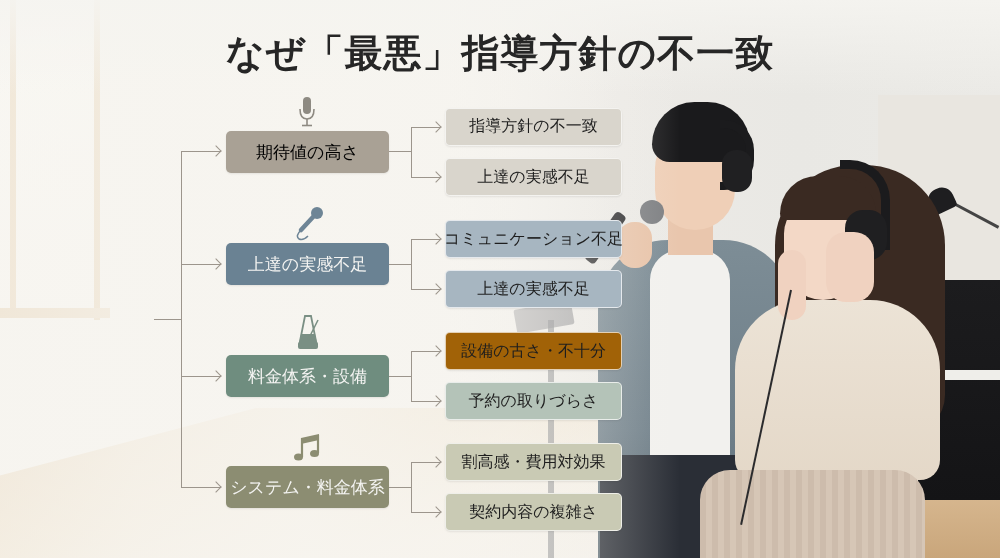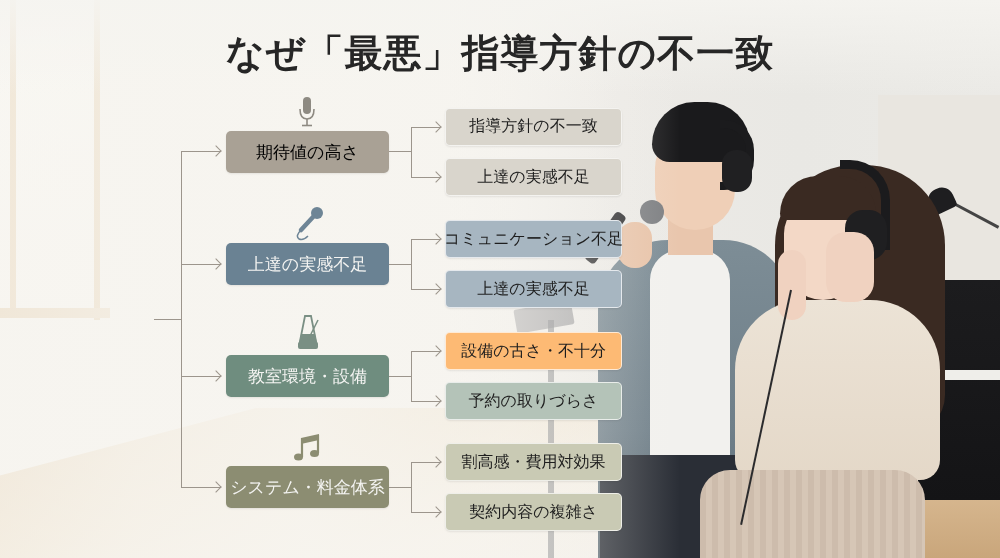--- a/index.html
+++ b/index.html
@@ -293,29 +293,29 @@
     <span>上達の実感不足</span>
   </div>
 
   <svg class="icon" style="left:296px;top:314px;" width="26" height="38" viewBox="0 0 26 38">
     <path d="M9 2 L15 2 L21 32 L3 32 Z" fill="none" stroke="#7a8f84" stroke-width="1.8"></path>
     <rect x="2" y="28" width="20" height="7" rx="2" fill="#7a8f84"></rect>
     <path d="M5 20 L19 20 L21 30 L3 30 Z" fill="#7a8f84"></path>
     <line x1="12" y1="26" x2="22" y2="6" stroke="#7a8f84" stroke-width="1.6"></line>
   </svg>
   <div class="box cat" style="top:355px;background:#6f8d7f;color:#f4f4f2;">
-    <span>教室環境・設備</span>
+    <span>料金体系・設備</span>
   </div>
   <div class="line" style="left:389px;top:376px;width:22px;height:1.3px;"></div>
   <div class="line" style="left:411px;top:351px;width:1.3px;height:50px;"></div>
   <div class="line" style="left:411px;top:351px;width:29px;height:1.3px;"></div>
   <div class="arrow" style="left:432px;top:347px;"></div>
   <div class="line" style="left:411px;top:401px;width:29px;height:1.3px;"></div>
   <div class="arrow" style="left:432px;top:397px;"></div>
-  <div class="box sub" style="top:332px;background:#fdba74;">
+  <div class="box sub" style="top:332px;background:#a16207;">
     <span>設備の古さ・不十分</span>
   </div>
   <div class="box sub" style="top:382px;background:#b4c3b8;">
     <span>予約の取りづらさ</span>
   </div>
 
   <svg class="icon" style="left:293px;top:432px;" width="28" height="30" viewBox="0 0 28 30">
     <path d="M8 6 L26 2 L26 8 L8 12 Z" fill="#8c8d72"></path>
     <line x1="9" y1="6" x2="9" y2="25" stroke="#8c8d72" stroke-width="2.2"></line>
     <line x1="25" y1="3" x2="25" y2="21" stroke="#8c8d72" stroke-width="2.2"></line>

